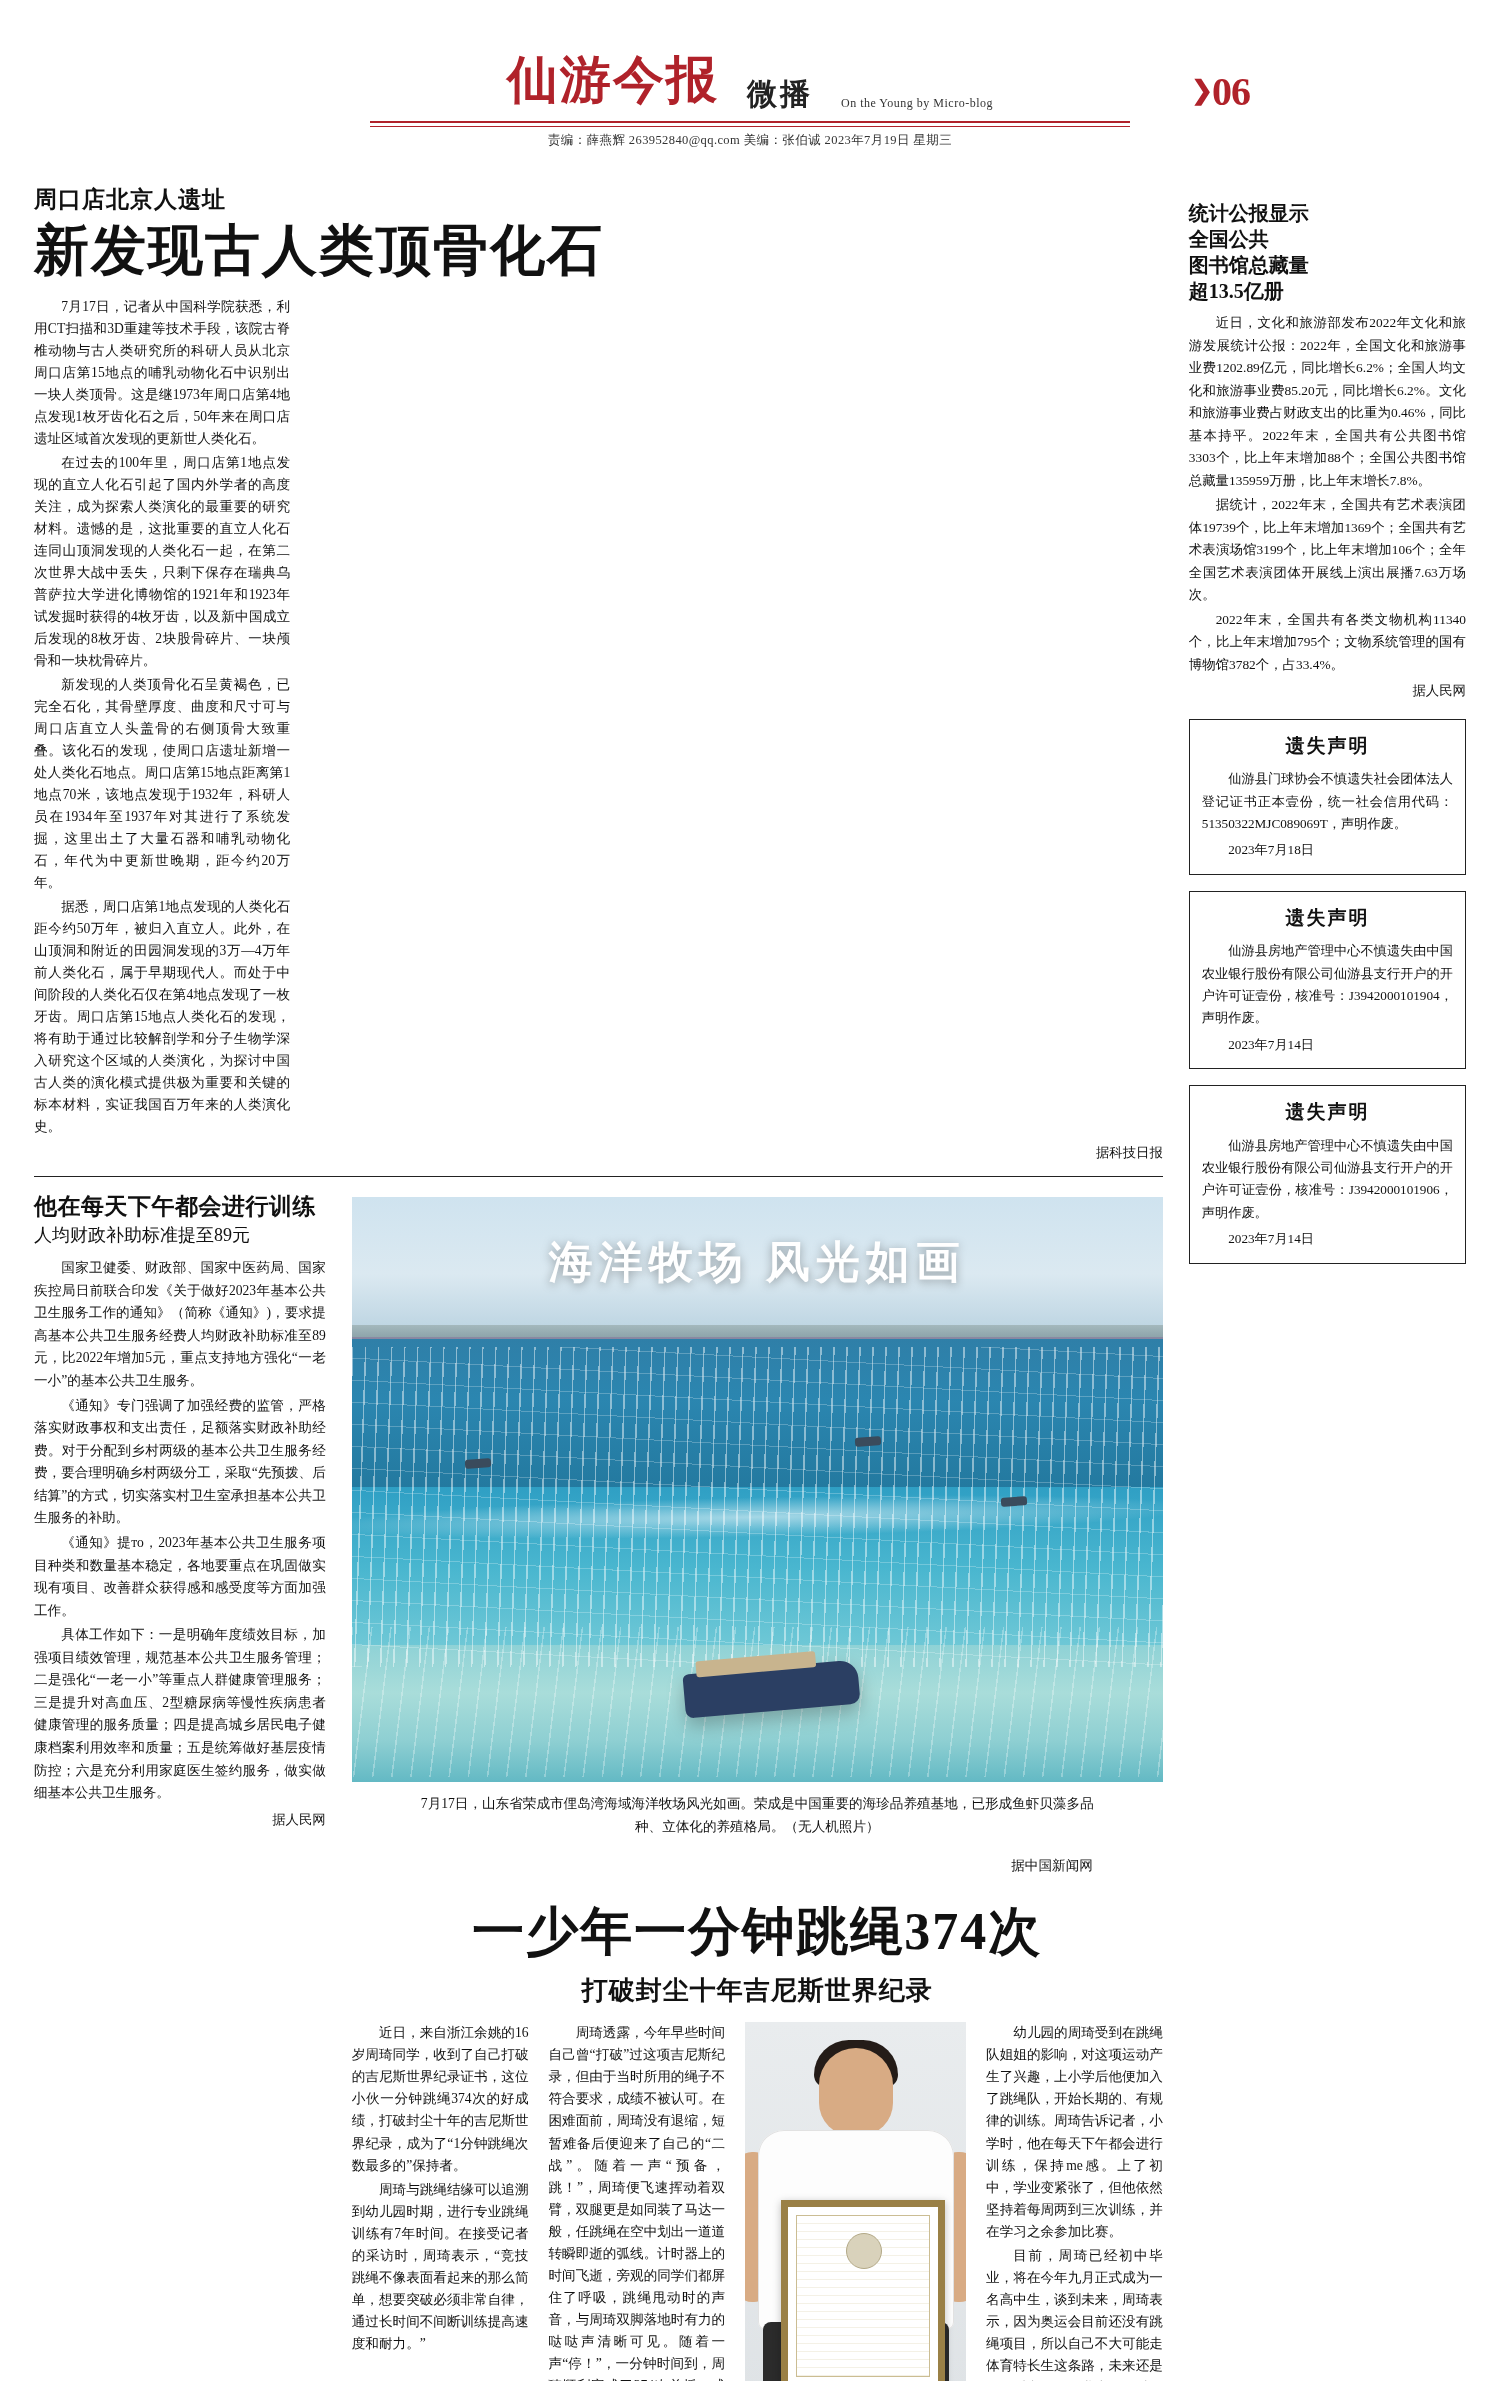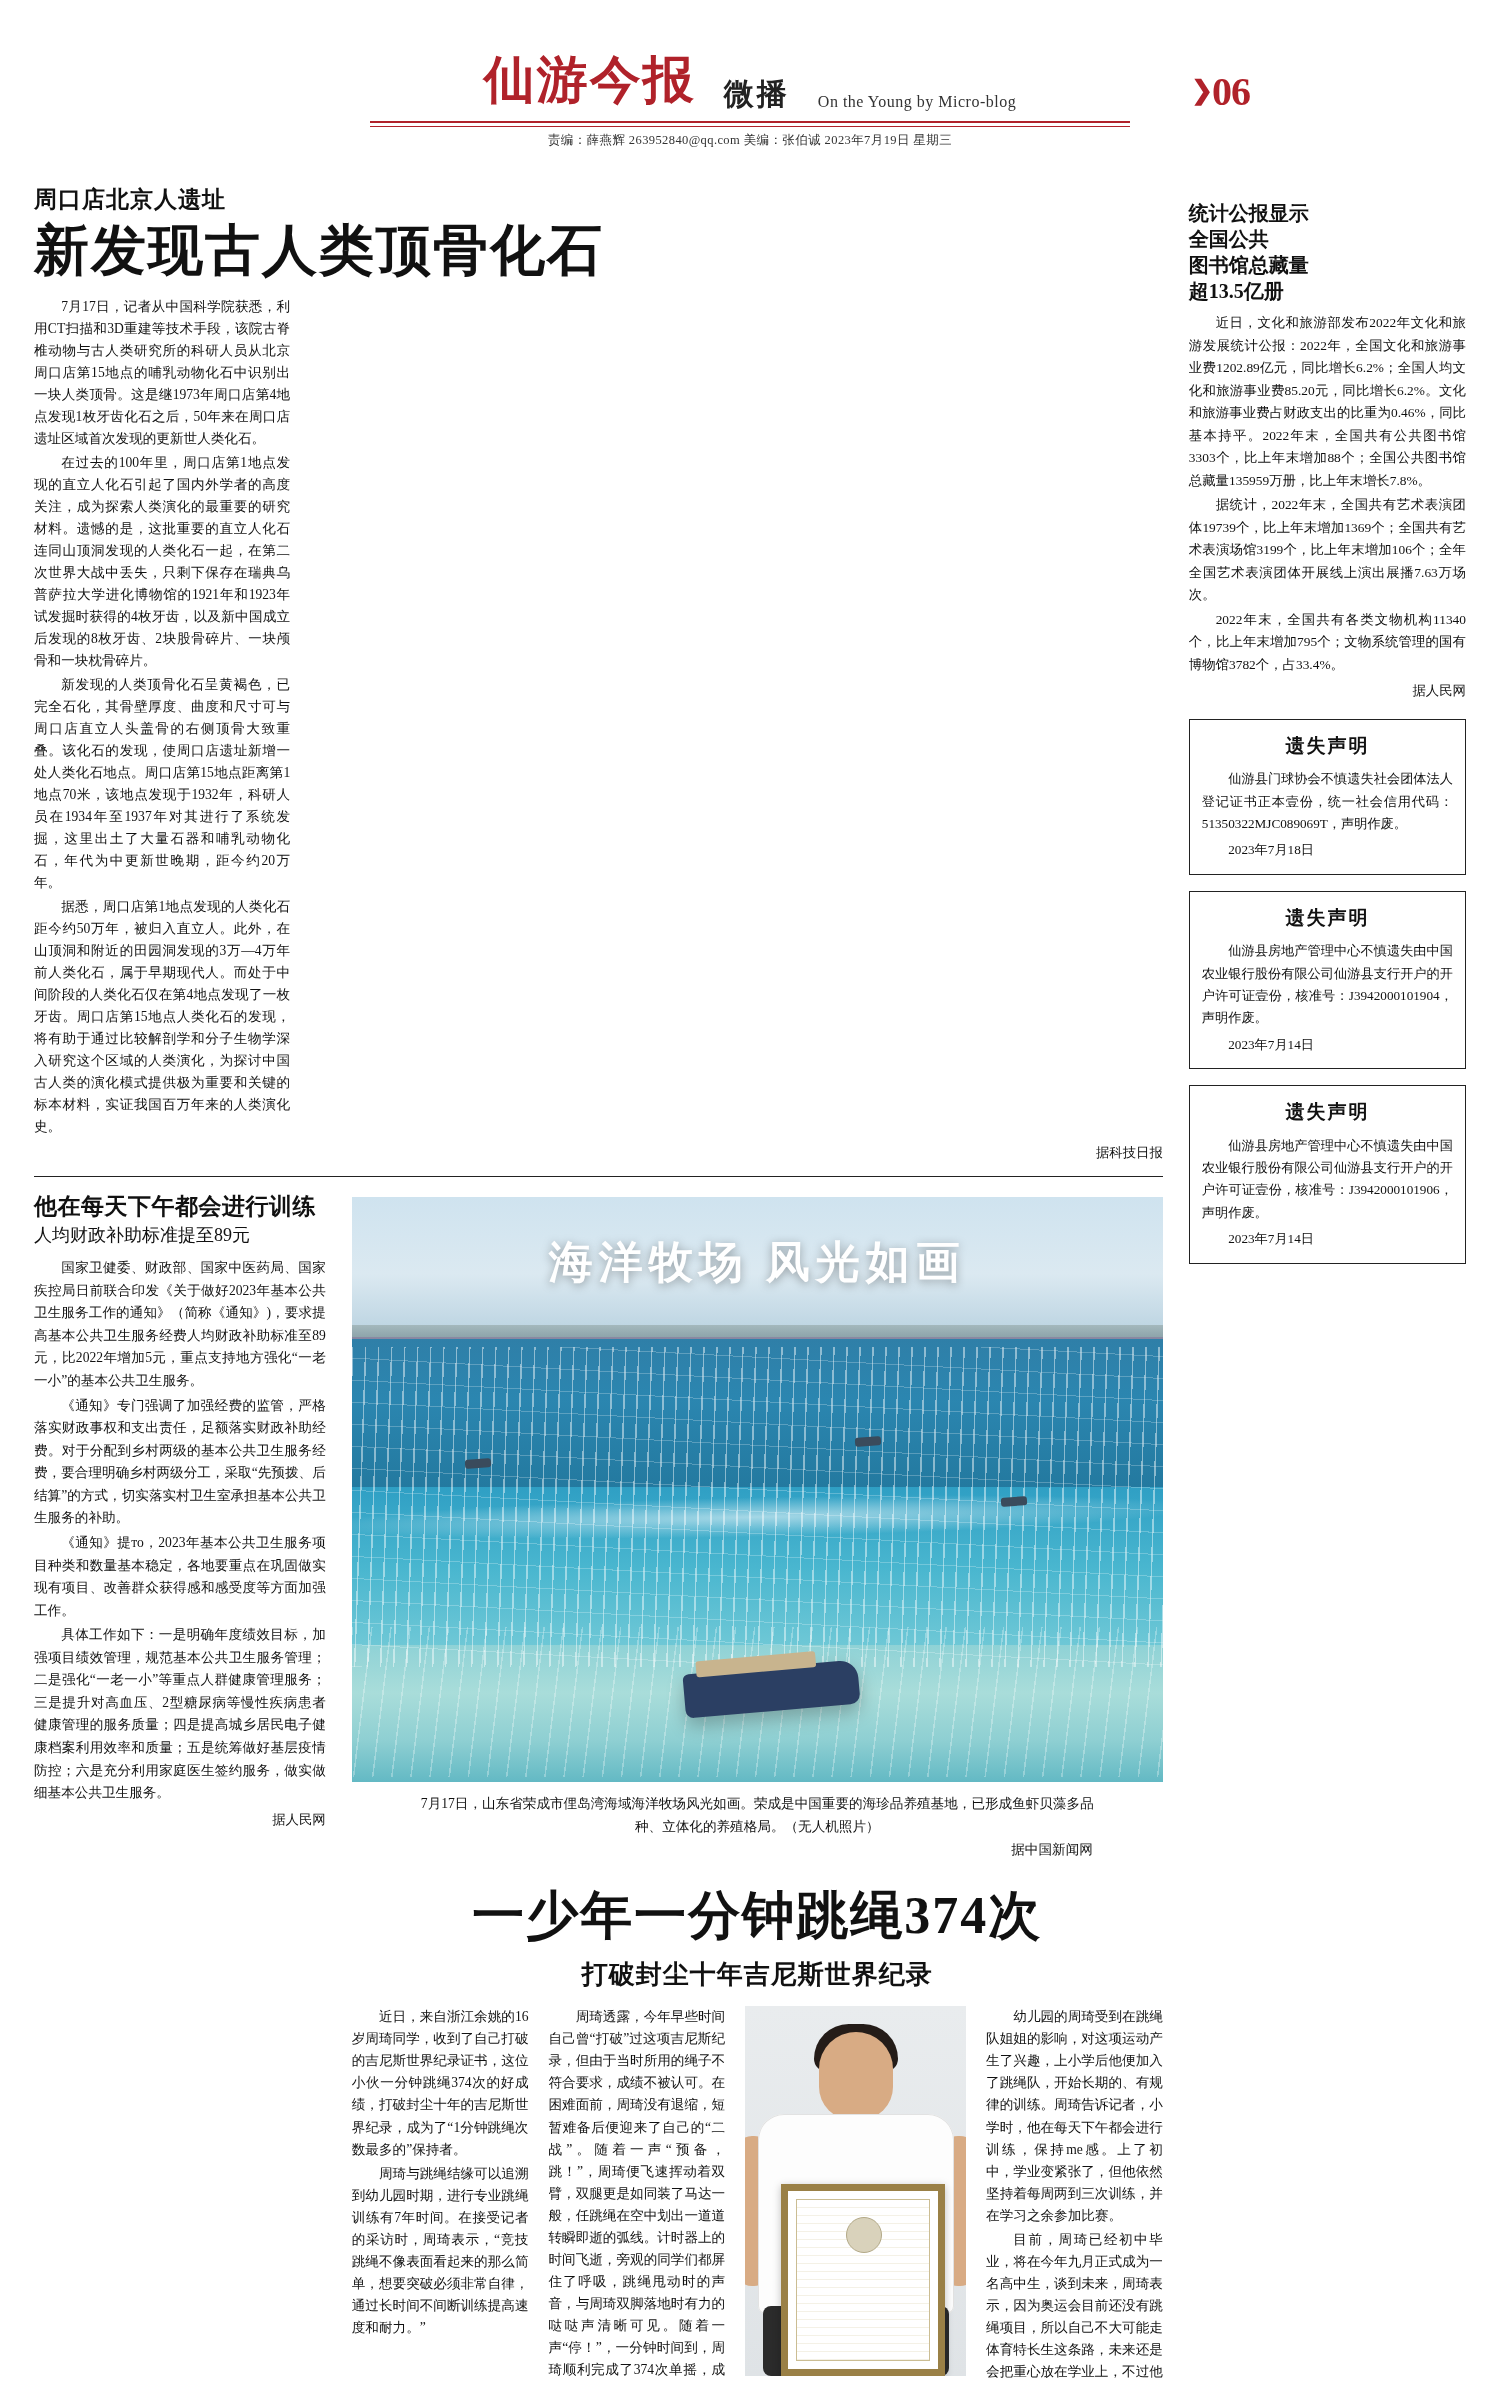--- a/index.html
+++ b/index.html
@@ -49,21 +49,21 @@
     white-space:nowrap;
   }
   .mast-weibo{
     font-size:30px;
     font-weight:bold;
     color:#222;
     letter-spacing:3px;
     white-space:nowrap;
   }
   .mast-weibo-en{
-    font-size:16px;
+    font-size:12px;
     color:#333;
     letter-spacing:.5px;
     padding-bottom:4px;
     white-space:nowrap;
   }
   .mast-rule{
     width:100%;
     border-top:2px solid #b0222a;
     border-bottom:1px solid #b0222a;
     height:3px;
@@ -248,21 +248,21 @@
   .caption{
     margin-top:10px;
     font-size:13.6px;
     line-height:1.7;
     text-align:center;
     padding:0 60px;
   }
   .caption .csrc{
     display:block;
     text-align:right;
-    margin-top:0;
+    margin-top:16px;
     padding-right:10px;
   }
   
   .feature{margin-top:20px;}
   .feature .fheadline{
     text-align:center;
     font-size:52px;
     font-weight:bold;
     letter-spacing:2px;
     margin:0 0 6px 0;

